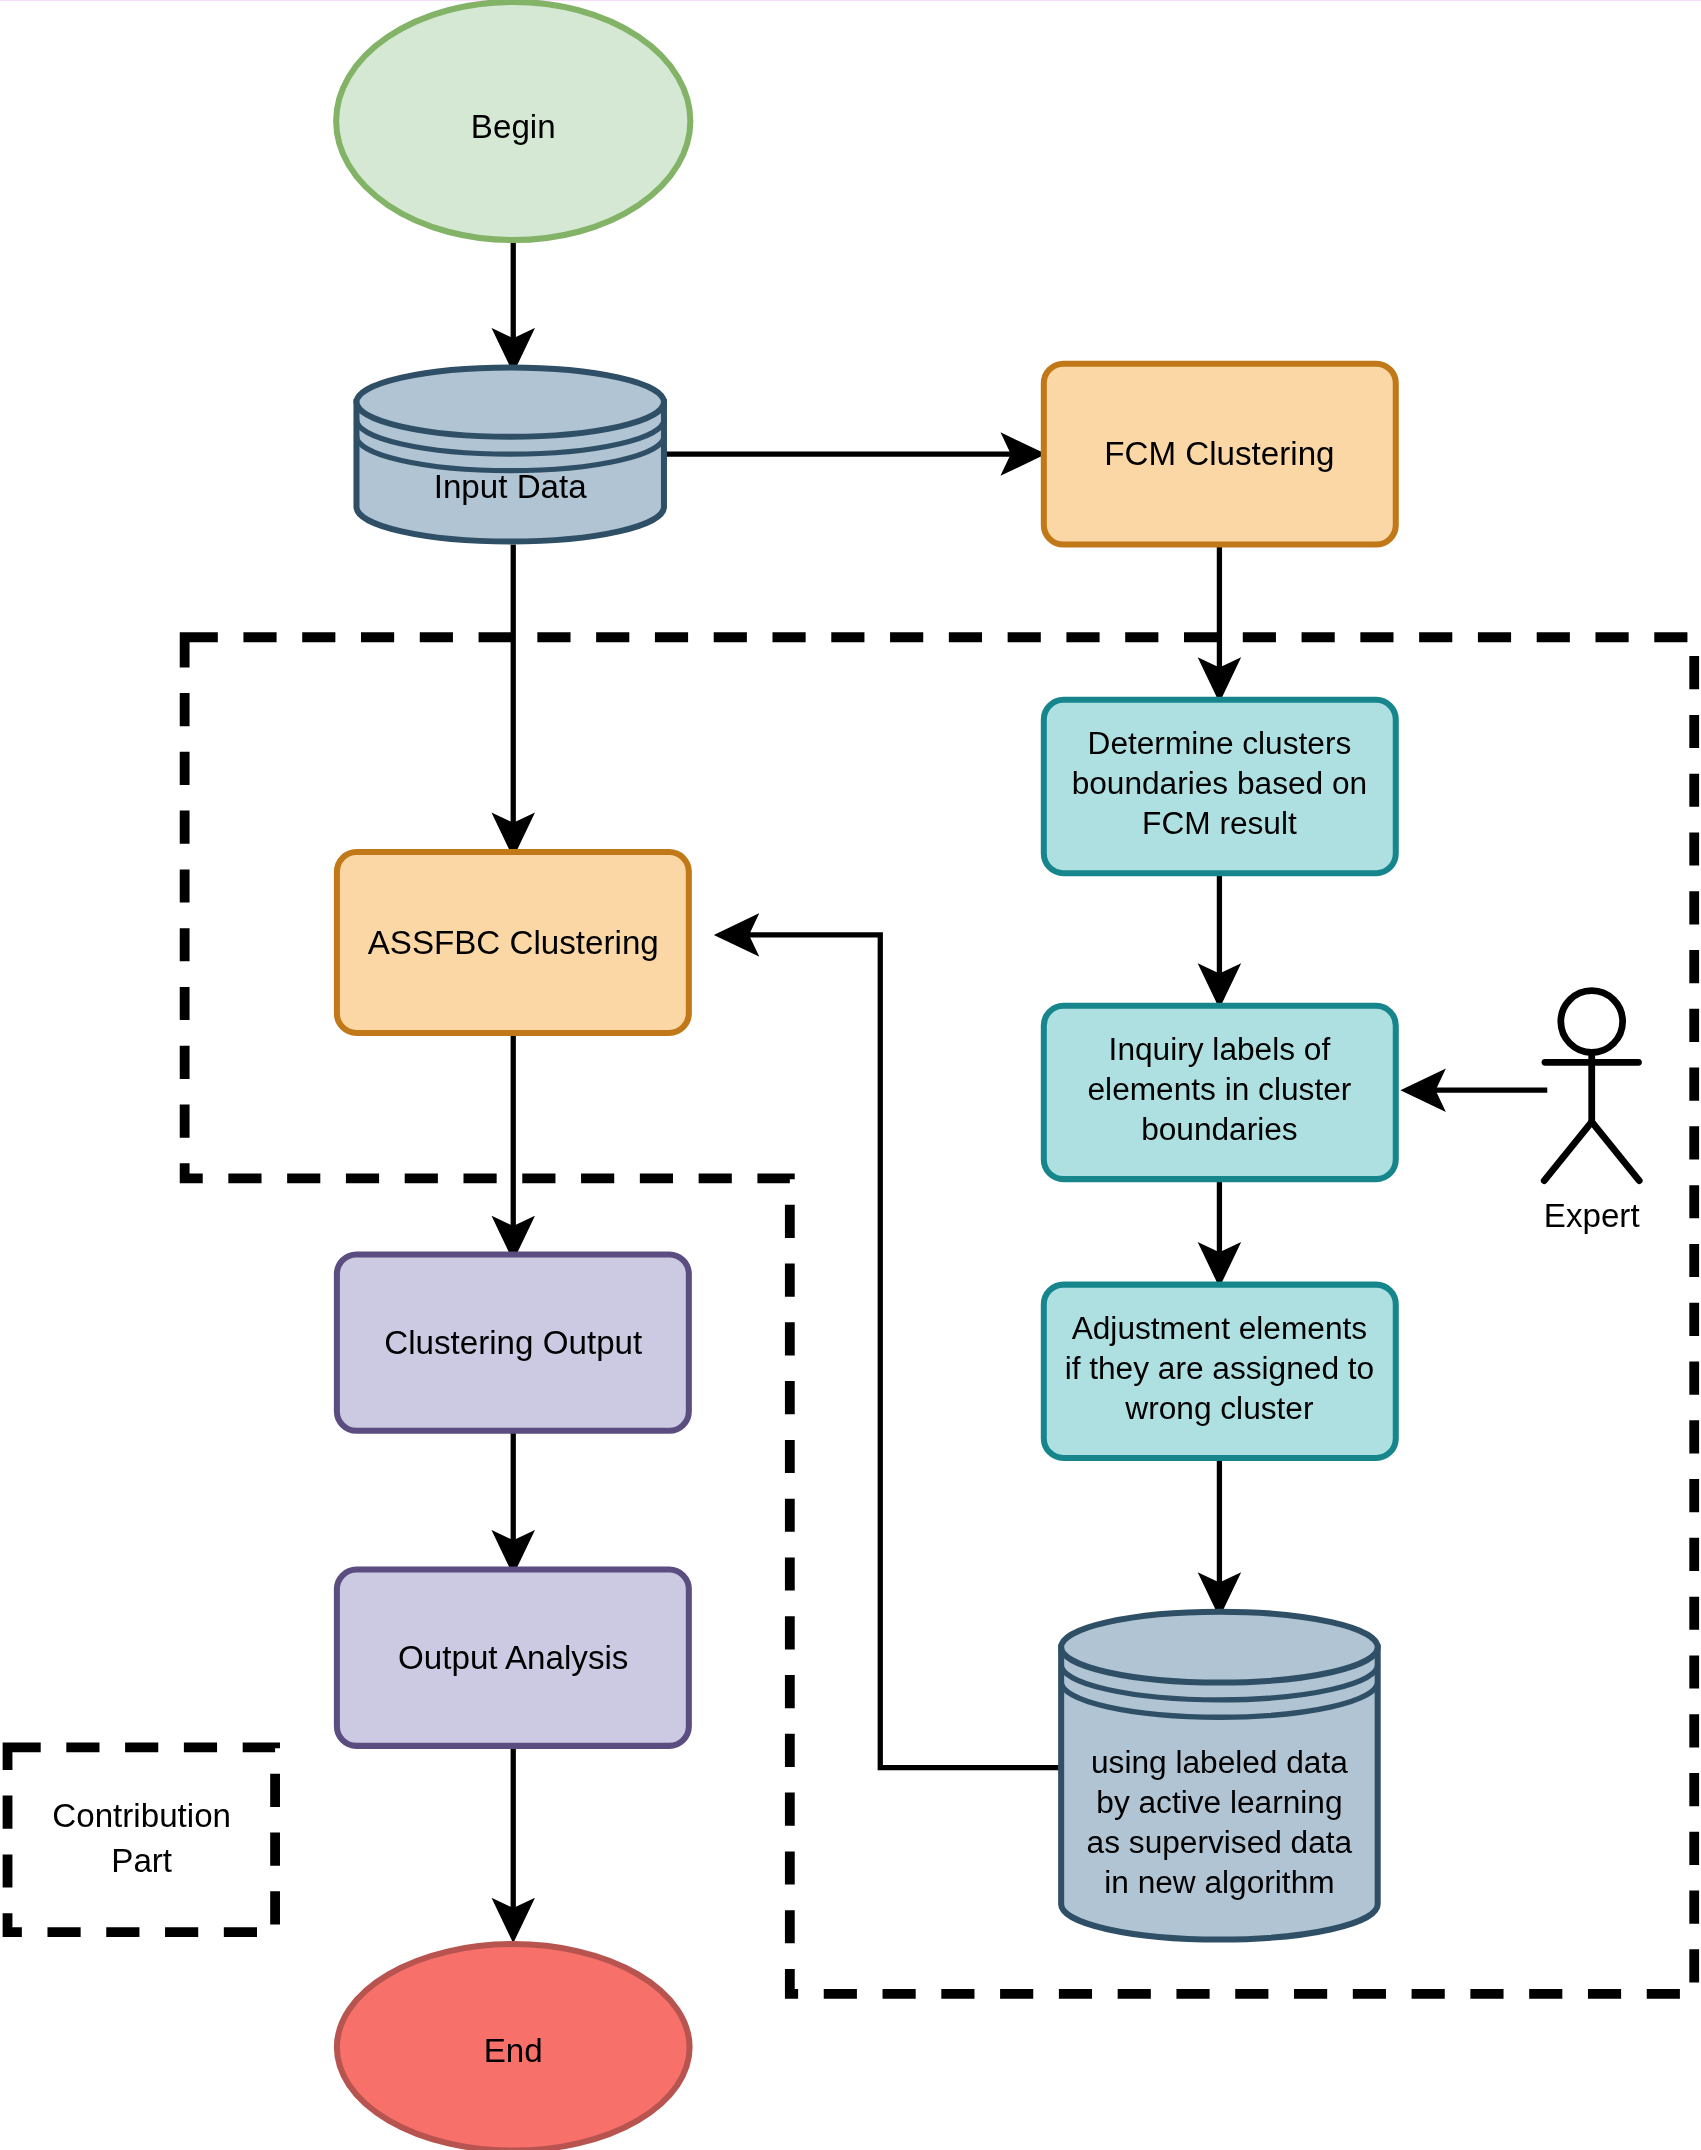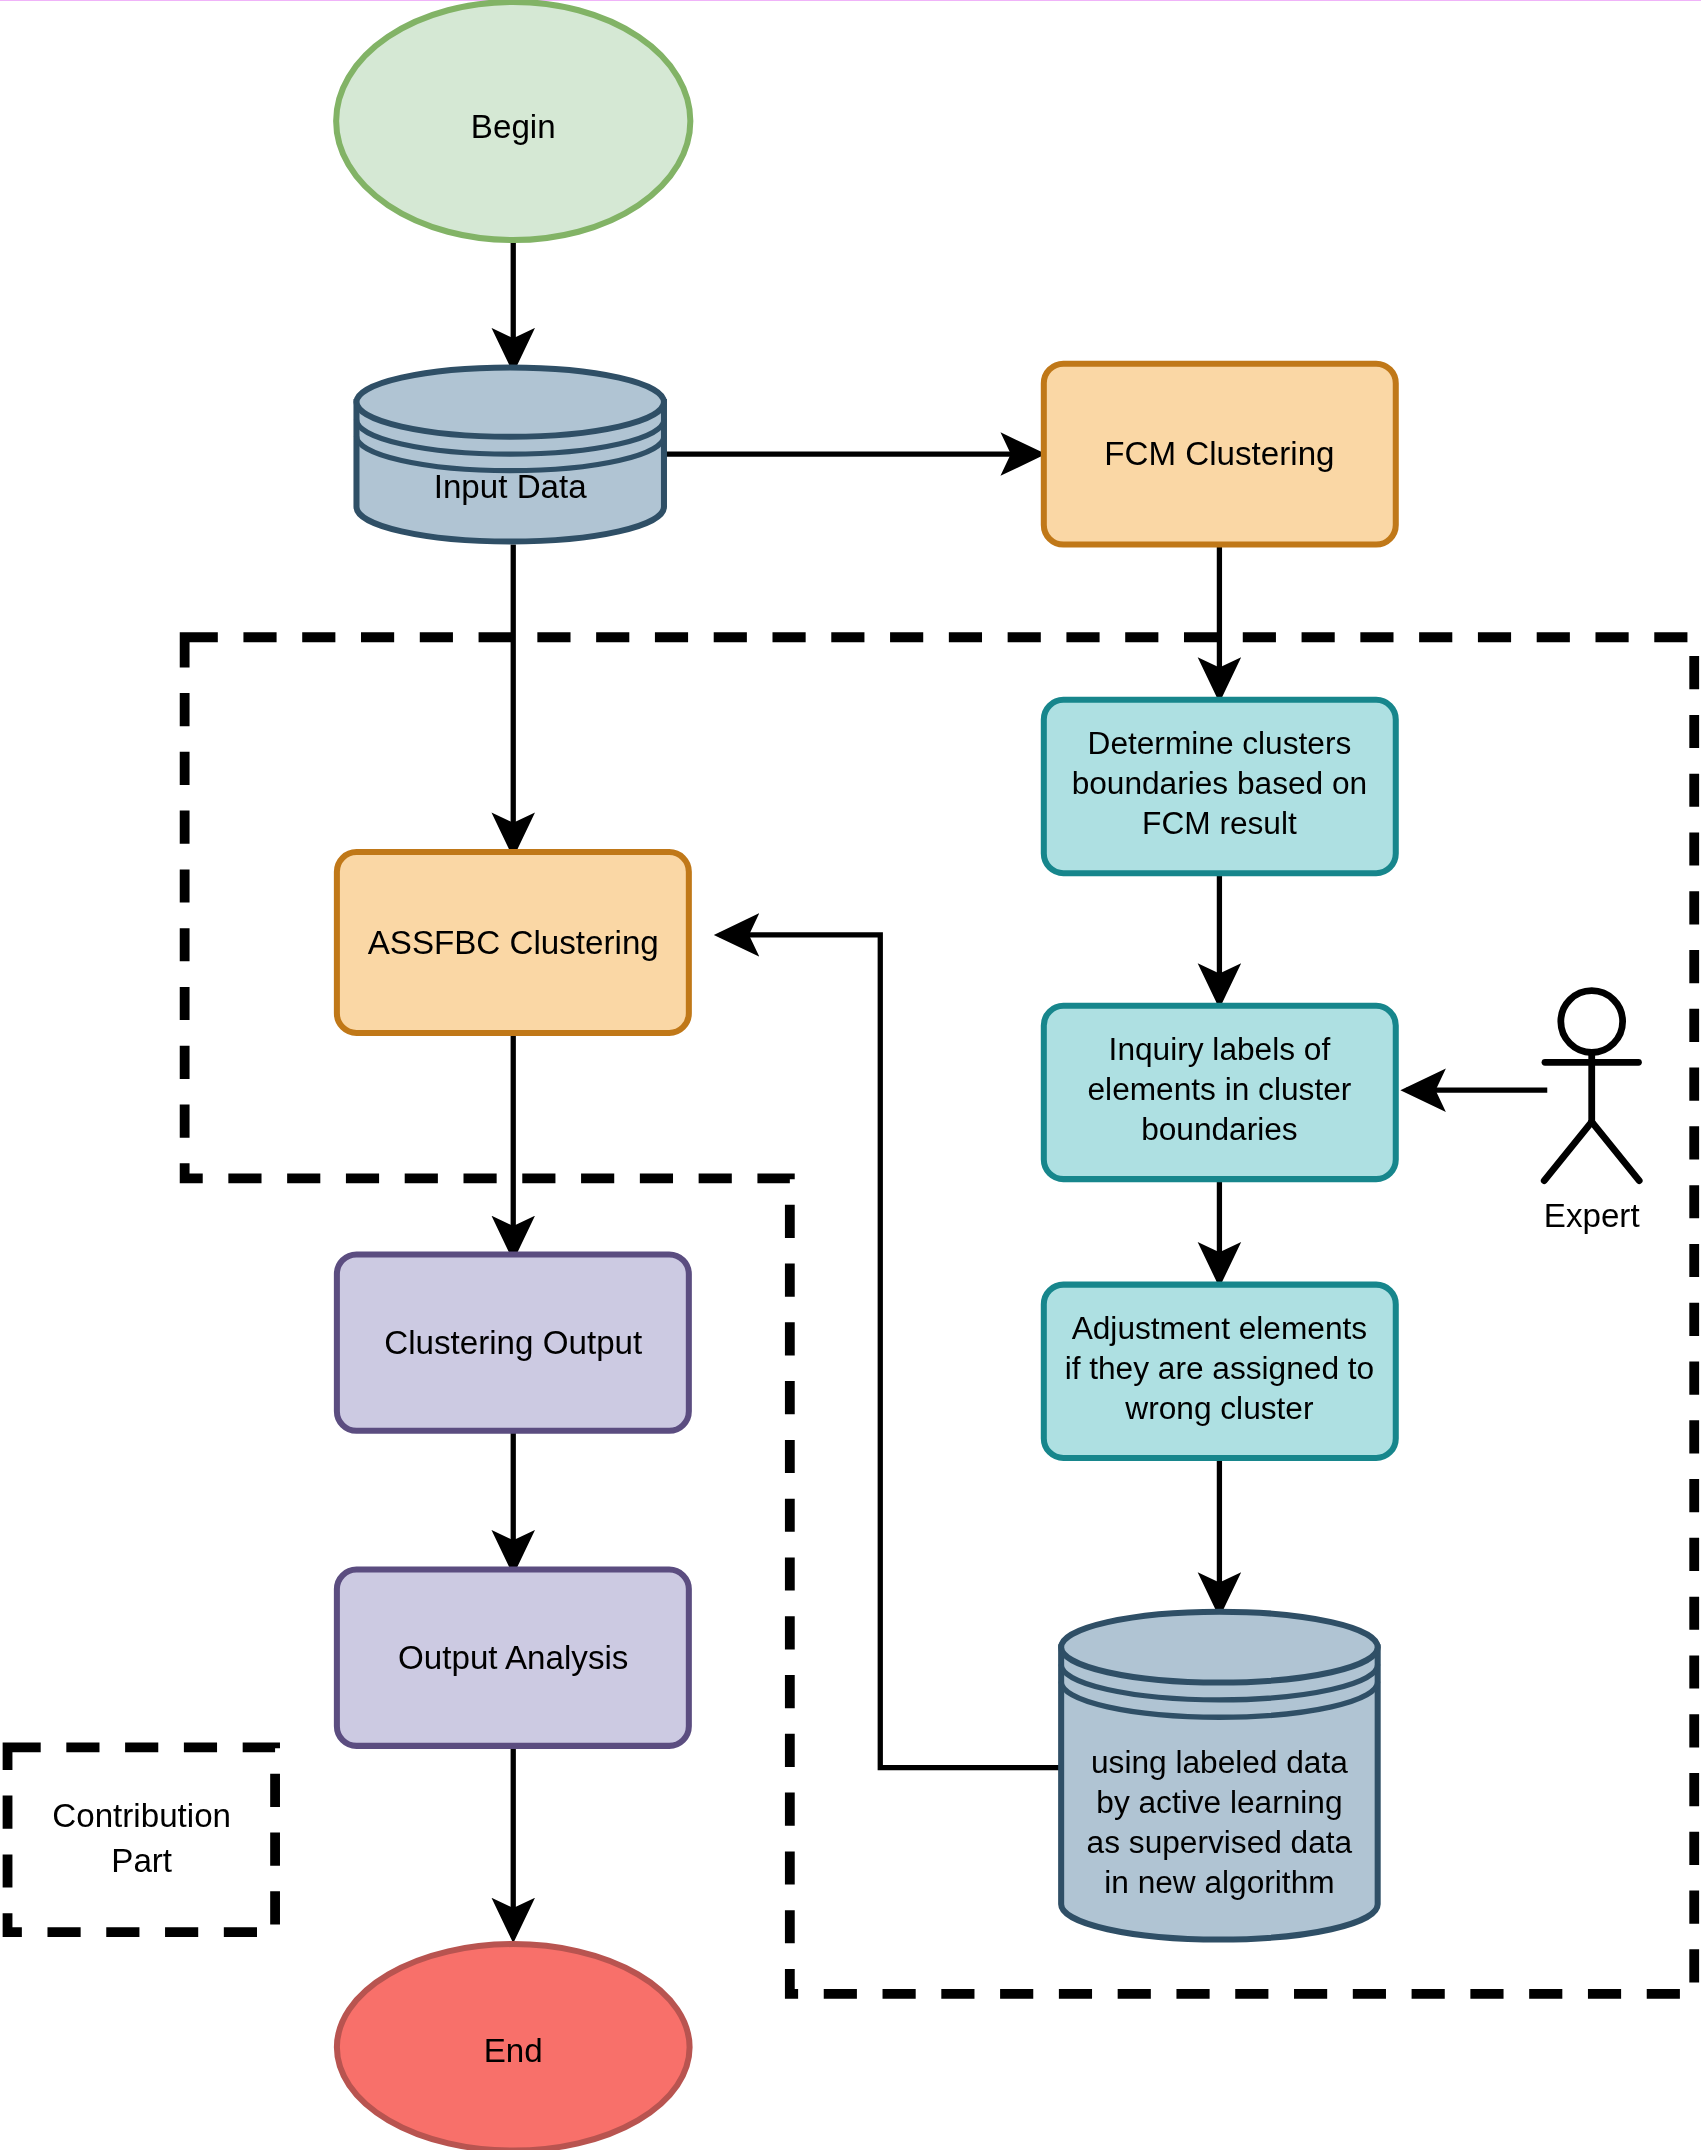--- a/index.html
+++ b/index.html
@@ -1,17 +1,17 @@
 <!DOCTYPE html>
 <html style="font-size:12px"><head>
 <meta charset="utf-8">
 <style>
   html,body{margin:0;padding:0;background:#ffffff;}
   body{font-family:"Liberation Sans",sans-serif;}
-  #stage{position:relative;width:1701px;height:2151px;background:#d946ef;overflow:hidden;}
+  #stage{position:relative;width:1701px;height:2151px;background:#f0abfc;overflow:hidden;}
   svg{display:block;}
   .nodetext{font-family:"Liberation Sans",sans-serif;fill:#000000;text-anchor:middle;}
   .t44{font-size:44px;}
   .t42{font-size:42px;}
 </style>
 </head>
 <body>
 
 <div id="stage">
 <svg width="1701" height="2151" viewBox="0 0 2257 2853" xmlns="http://www.w3.org/2000/svg">

